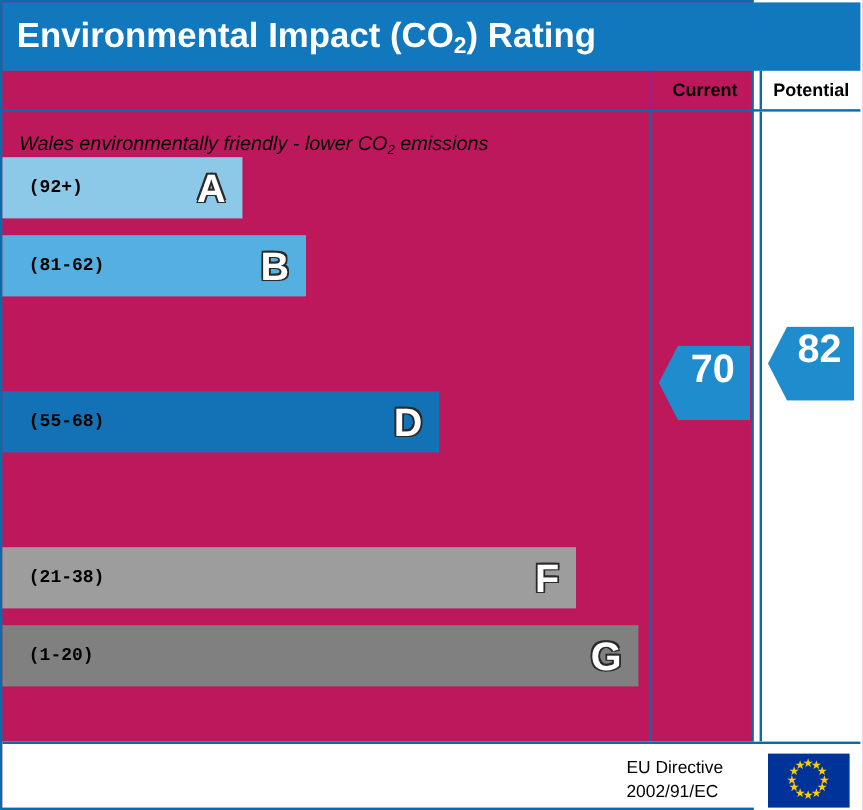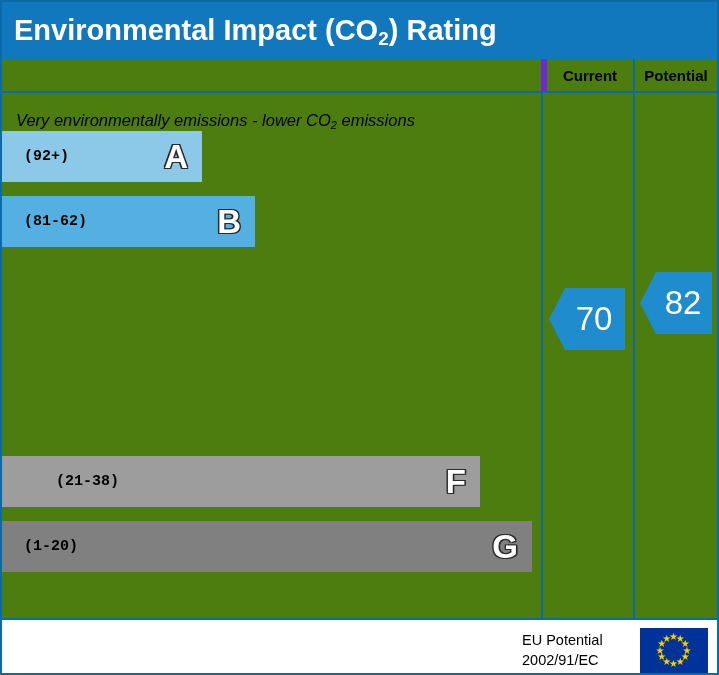--- a/index.html
+++ b/index.html
@@ -4,24 +4,24 @@
 <style>
   html,body{margin:0;padding:0;}
   body{
     width:719px;height:675px;
     background:#ffffff;
     font-family:"Liberation Sans", sans-serif;
     -webkit-font-smoothing:antialiased;
   }
   #chart{
     position:relative;
-    width:719px;height:675px;
+    width:628px;height:675px;
     box-sizing:border-box;
     border:2px solid #0b6aa8;
-    background:#4d7c0f;
+    background:#be185d;
   }
   
   .header{
     position:absolute;left:0;top:0;width:715px;height:57px;
     background:#1278be;
     color:#ffffff;
     display:flex;align-items:center;
     box-sizing:border-box;
   }
   .header .title{
@@ -35,21 +35,21 @@
     position:absolute;left:0;top:57px;width:715px;height:34px;
     box-sizing:border-box;
     border-bottom:2px solid #0b6aa8;
   }
   .colhead .cell{
     position:absolute;top:0;height:32px;
     display:flex;align-items:center;justify-content:center;
     font-size:15px;font-weight:bold;color:#000;
     box-sizing:border-box;
   }
-  .colhead .current{left:539px;width:92px;border-left:6px solid #6d28d9;}
+  .colhead .current{left:539px;width:92px;border-left:1px solid #6d28d9;}
   .colhead .potential{left:631px;width:84px;border-left:2px solid #0b6aa8;}
   
   .vsep{
     position:absolute;top:91px;width:0;height:525px;
     border-left:2px solid #0b6aa8;
   }
   .vsep.a{left:539px;}
   .vsep.b{left:631px;}
   
   .bandarea{
@@ -82,22 +82,22 @@
       -1.4px -1.4px 0 #2a2a2a,
        1.4px -1.4px 0 #2a2a2a,
       -1.4px  1.4px 0 #2a2a2a,
        1.4px  1.4px 0 #2a2a2a;
     line-height:1;
   }
   
   .marker{
     position:absolute;
     height:62px;
-    display:flex;align-items:center;justify-content:center;
-    color:#ffffff;font-size:33px;font-weight:normal;
+    display:flex;align-items:flex-start;justify-content:center;
+    color:#ffffff;font-size:33px;font-weight:bold;
   }
   .marker .num{position:relative;left:7px;}
   .marker.current{
     left:547px;width:76px;top:286px;
     background:#1e8ccd;
     clip-path:polygon(16px 0, 100% 0, 100% 100%, 16px 100%, 0 50%);
   }
   .marker.potential{
     left:638px;width:72px;top:270px;
     background:#1e8ccd;
@@ -143,52 +143,56 @@
     <div class="cell current">Current</div>
     <div class="cell potential">Potential</div>
   </div>
 
   <div class="vsep a"></div>
   <div class="vsep b"></div>
 
   <div class="bandarea">
 
     <div class="caption top">
-      <span>Very environmentally emissions - lower CO</span><sub>2</sub><span> emissions</span>
+      <span>Wales environmentally friendly - lower CO</span><sub>2</sub><span> emissions</span>
     </div>
 
     <div class="band" style="top:38px;width:200px;background:#8cc9e9;">
       <span class="range">(92+)</span>
       <span class="letter">A</span>
     </div>
     <div class="band" style="top:103px;width:253px;background:#54b0e0;">
       <span class="range">(81-62)</span>
       <span class="letter">B</span>
     </div>
-    <div class="band" style="top:363px;width:478px;background:#9d9d9d;padding-left:32px;">
+    <div class="band" style="top:233px;width:364px;background:#1272b5;">
+      <span class="range">(55-68)</span>
+      <span class="letter">D</span>
+    </div>
+    <div class="band" style="top:363px;width:478px;background:#9d9d9d;">
       <span class="range">(21-38)</span>
       <span class="letter">F</span>
     </div>
     <div class="band" style="top:428px;width:530px;background:#808080;">
       <span class="range">(1-20)</span>
       <span class="letter">G</span>
     </div>
 
   </div>
 
   <div class="marker current">
     <span class="num">70</span>
   </div>
   <div class="marker potential">
     <span class="num">82</span>
   </div>
 
   <div class="footer">
     <div class="directive">
-      <div>EU Potential</div>
+      <div>EU Directive</div>
       <div>2002/91/EC</div>
     </div>
     <div class="euflag">
         <span class="star" style="left: 29px; top: 4px;">★</span>
         <span class="star" style="left: 35.75px; top: 5.80866px;">★</span>
         <span class="star" style="left: 40.6913px; top: 10.75px;">★</span>
         <span class="star" style="left: 42.5px; top: 17.5px;">★</span>
         <span class="star" style="left: 40.6913px; top: 24.25px;">★</span>
         <span class="star" style="left: 35.75px; top: 29.1913px;">★</span>
         <span class="star" style="left: 29px; top: 31px;">★</span>

